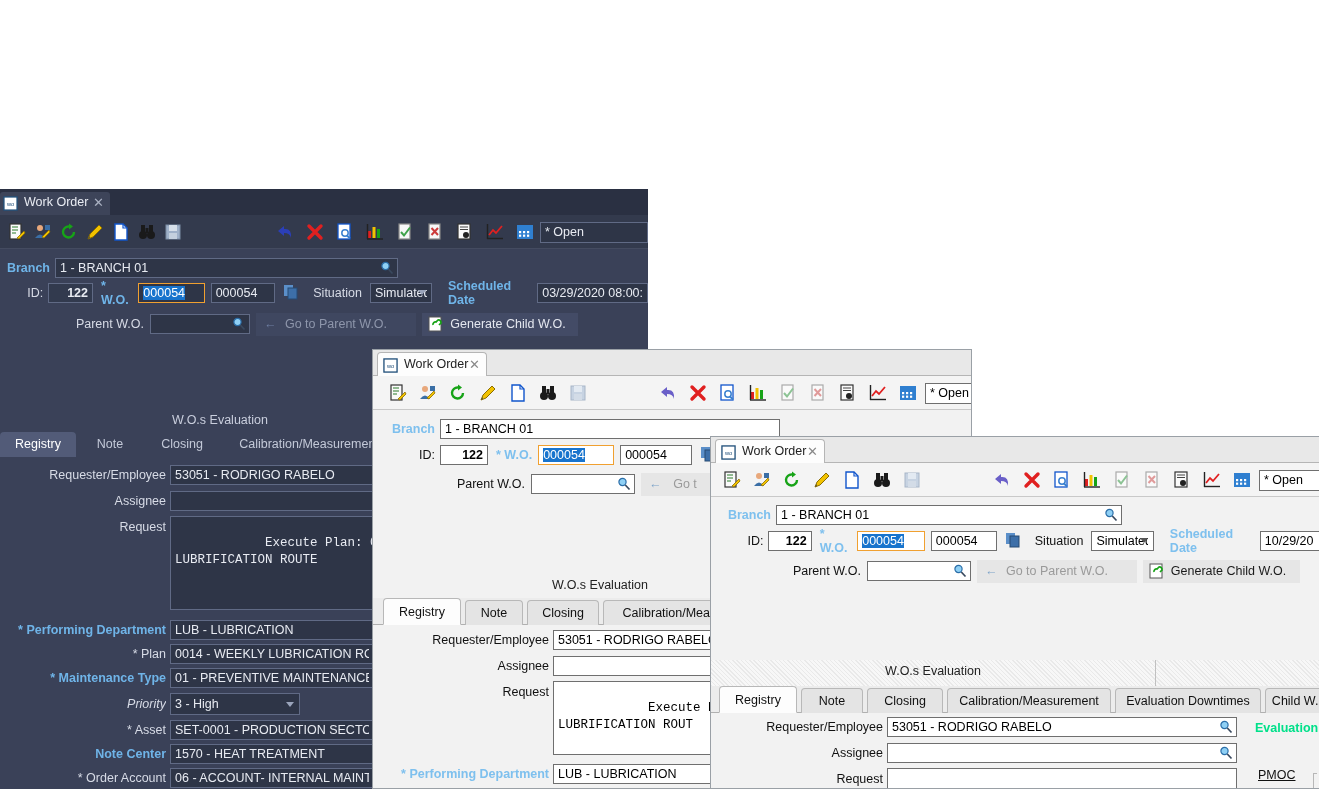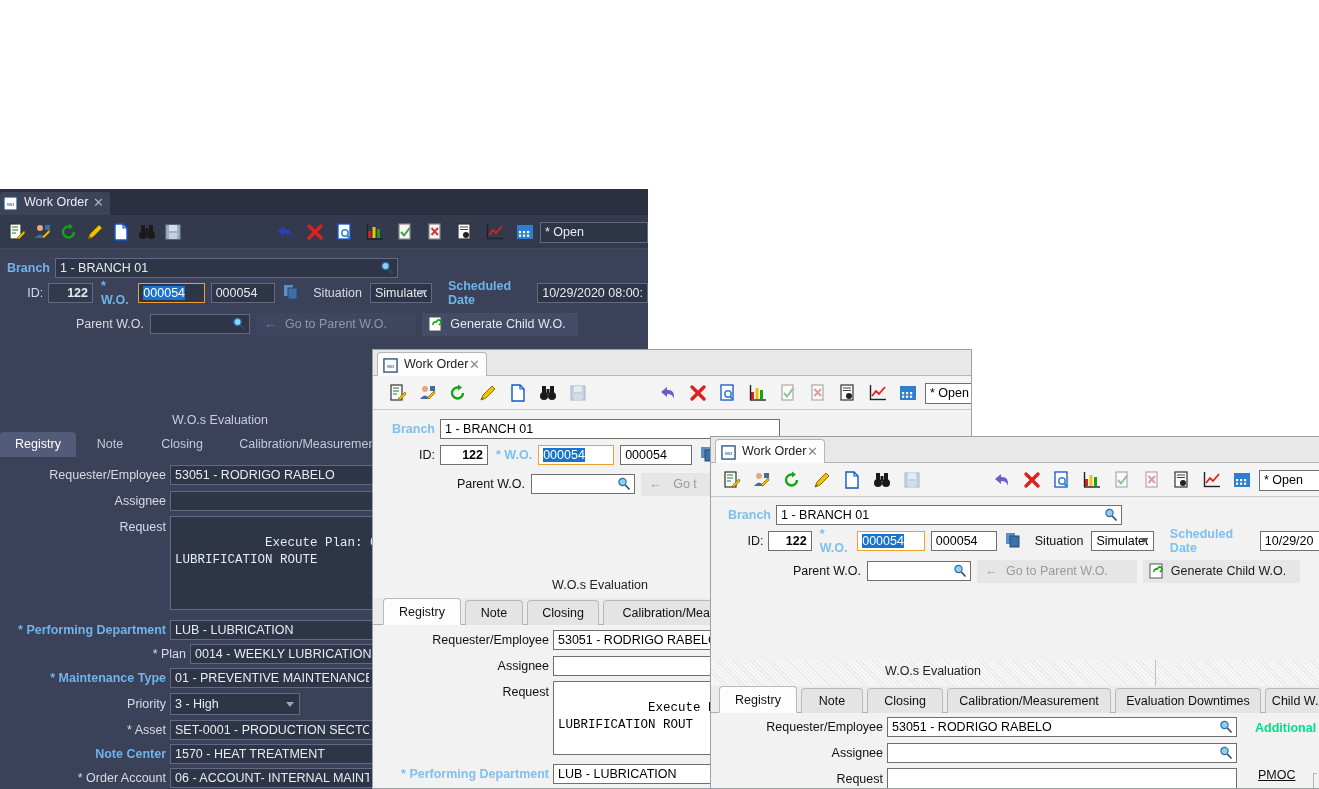--- a/index.html
+++ b/index.html
@@ -265,21 +265,21 @@
               <rect x="5" y="4" width="9" height="11" fill="#3d6fa8" stroke="#274b73"></rect>
             </svg>
         </span>
         <div class="lbl" style="margin-left:22px;">Situation</div>
         <div class="inp" style="position:relative; margin-left:8px; width:68px;">
           <span class="clip" style="display:block;width:52px;">Simulated</span>
           <span class="caret"></span>
         </div>
         <div class="lbl blue" style="margin-left:16px;">Scheduled Date</div>
         <div class="inp" style="margin-left:8px; width:120px;">
-          <span class="clip" style="display:block;">10/29/2020 08:00:</span>
+          <span class="clip" style="display:block;">03/29/2020 08:00:</span>
         </div>
       </div>
 
       <div class="row" style="left:0; top:63px; width:648px; height:24px;">
         <div class="lbl lblR" style="width:144px;">Parent W.O.</div>
         <div class="inp" style="position:relative; margin-left:6px; width:100px;">
           <span></span>
           <span class="magn">
             <svg width="14" height="14" viewBox="0 0 14 14">
                 <circle cx="5.5" cy="5" r="3.6" fill="#8fd0f5" stroke="#2b6ea8" stroke-width="1.2"></circle>
@@ -333,33 +333,33 @@
             <span>Execute Plan: 0014 - WEEKLY
 LUBRIFICATION ROUTE</span></div>
         </div>
         <div class="row" style="left:0; top:155px; width:648px; height:22px;">
           <div class="lbl blue lblR" style="width:166px;">* Performing Department</div>
           <div class="inp" style="margin-left:4px; width:204px;">
             <span class="clip" style="display:block;">LUB - LUBRICATION</span>
             </div>
         </div>
         <div class="row" style="left:0; top:179px; width:648px; height:22px;">
-          <div class="lbl lblR" style="width:166px;margin-left:20px;">* Plan</div>
+          <div class="lbl lblR" style="width:166px;">* Plan</div>
           <div class="inp" style="margin-left:4px; width:204px;">
             <span class="clip" style="display:block;">0014 - WEEKLY LUBRICATION ROUTE</span>
             </div>
         </div>
         <div class="row" style="left:0; top:203px; width:648px; height:22px;">
           <div class="lbl blue lblR" style="width:166px;">* Maintenance Type</div>
           <div class="inp" style="margin-left:4px; width:204px;">
             <span class="clip" style="display:block;">01 - PREVENTIVE MAINTENANCE</span>
             </div>
         </div>
         <div class="row" style="left:0; top:228px; width:648px; height:24px;">
-          <div class="lbl lblR" style="width:166px;">Priority</div>
+          <div class="lbl lblR" style="width:166px;font-style:italic;">Priority</div>
           <div class="inp" style="position:relative; margin-left:4px; width:130px; height:22px; line-height:19px;">
             <span>3 - High</span>
             <span class="caret" style="top:8px;"></span></div>
         </div>
         <div class="row" style="left:0; top:255px; width:648px; height:22px;">
           <div class="lbl lblR" style="width:166px;">* Asset</div>
           <div class="inp" style="margin-left:4px; width:204px;">
             <span class="clip" style="display:block;">SET-0001 - PRODUCTION SECTOR</span>
             </div>
         </div>
@@ -853,21 +853,21 @@
         </div>
         <div class="row" style="left:0; top:52px; width:620px; height:72px; align-items:flex-start;">
           <div class="lbl lblR" style="width:172px; padding-top:4px;">Request</div>
           <div class="inp ta" style="margin-left:4px; width:350px; height:72px;">
             <span>Execute Plan: 0014 - WEEKLY
 LUBRIFICATION ROUTE</span></div>
         </div>
       </div>
 
       <div style="position:absolute; left:530px; top:210px; width:90px; height:100px;">
-        <div class="crit" style="position:absolute; left:14px; top:14px;">Additional</div>
+        <div class="crit" style="position:absolute; left:14px; top:14px;">Evaluation</div>
         <div class="lbl" style="position:absolute; left:17px; top:61px;text-decoration:underline;">PMOC</div>
         <div style="position:absolute; left:72px; top:66px; width:30px; height:60px; border:1px solid #b7b7b7; border-right:none;"></div>
         <div class="lbl" style="position:absolute; left:76px; top:59px; background:#f2f2f2; padding:0 2px;">PM</div>
 
       </div>
     </div>
   </div>
 
 </div>
 

